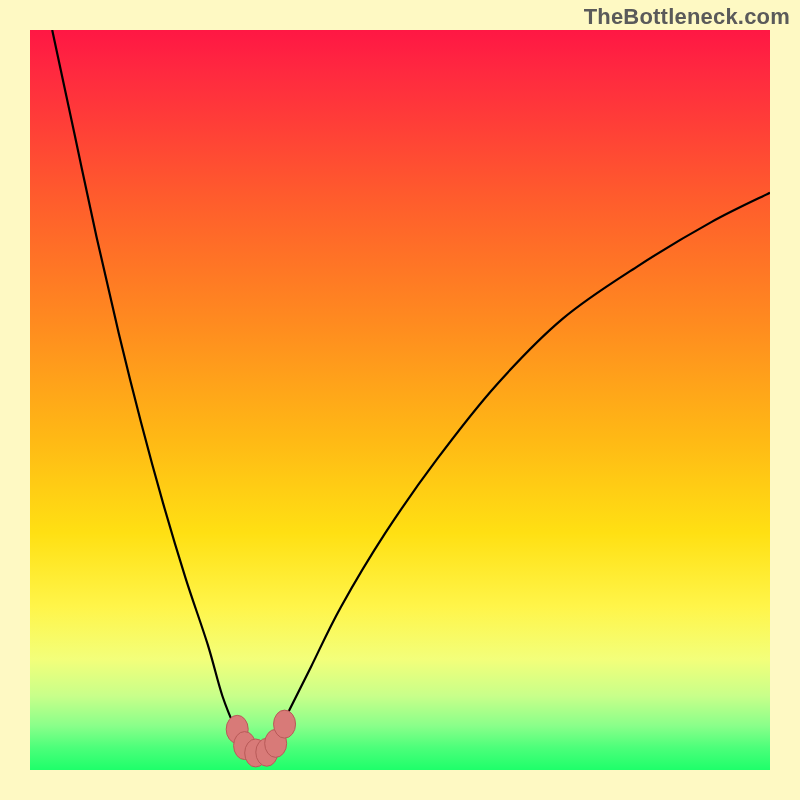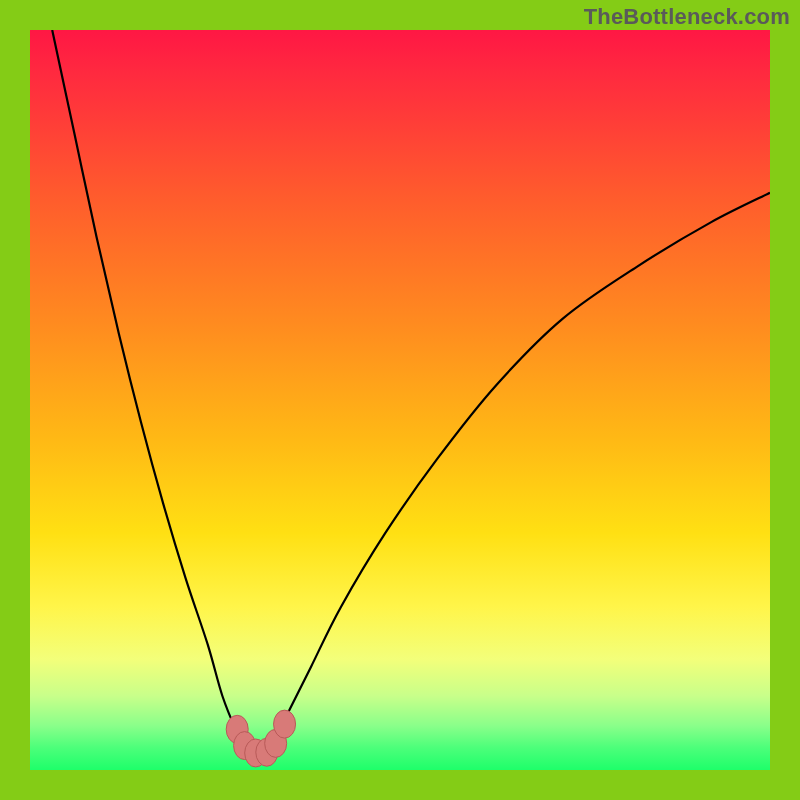--- a/index.html
+++ b/index.html
@@ -6,21 +6,21 @@
     margin: 0;
     padding: 0;
     width: 800px;
     height: 800px;
     background: #000;
     overflow: hidden;
   }
   .frame {
     position: absolute;
     inset: 0;
-    background: #84cc16;
+    background: #fef9c3;
     text-align: right;
   }
   .plot-area {
     position: absolute;
     left: 30px;
     top: 30px;
     width: 740px;
     height: 740px;
     overflow: hidden;
   }

